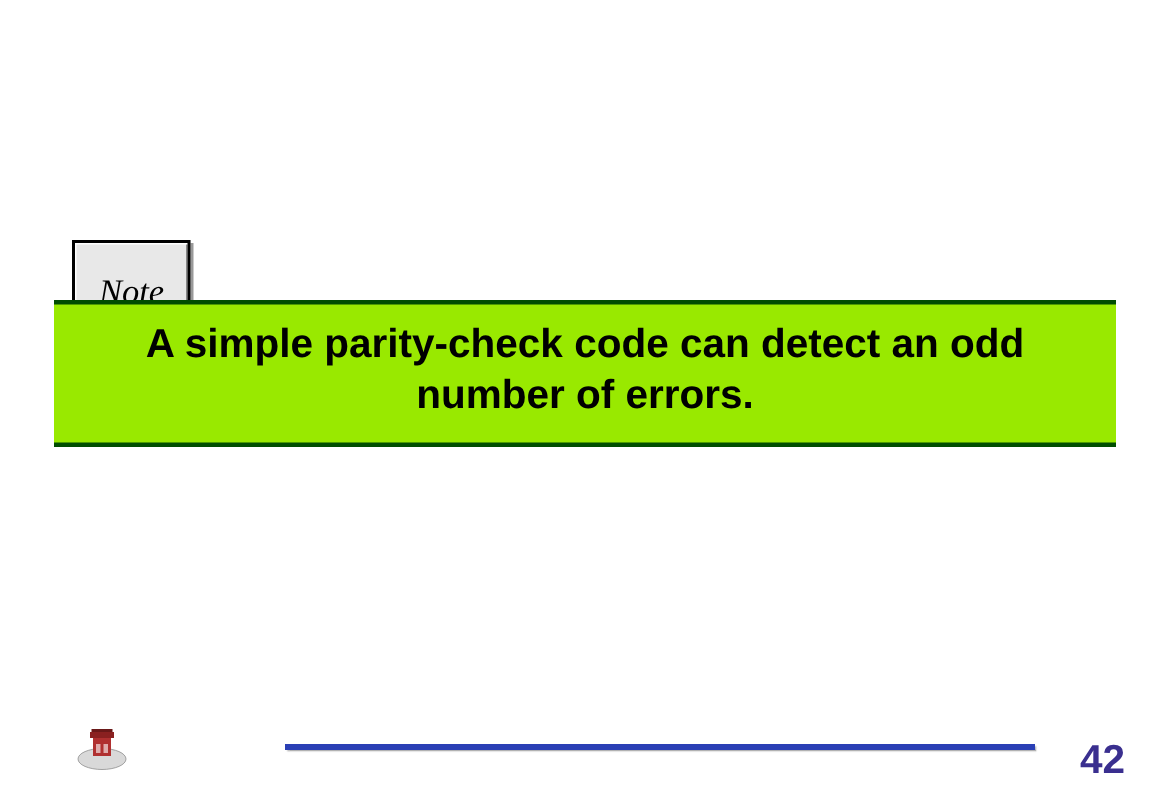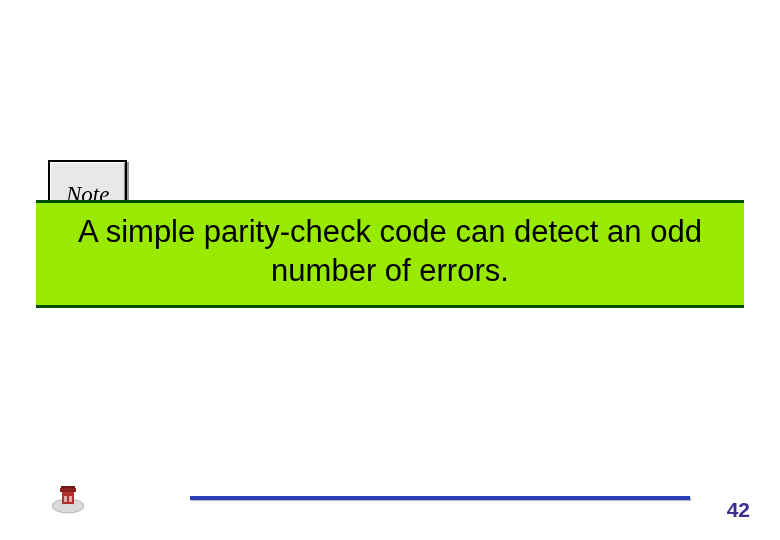--- a/index.html
+++ b/index.html
@@ -29,22 +29,22 @@
     top: 200px;
     left: 36px;
     right: 36px;
     background: #99e900;
     border-top: 3px solid #004d00;
     border-bottom: 3px solid #004d00;
     padding: 10px 20px 14px 20px;
     text-align: center;
   }
   .highlight-band .main-text {
-    font-size: 31px;
-    font-weight: normal;
+    font-size: 27px;
+    font-weight: bold;
     color: #000;
     line-height: 1.25;
   }
   .footer {
     position: absolute;
     bottom: 22px;
     left: 0;
     right: 0;
     height: 48px;
   }
@@ -70,21 +70,21 @@
     right: 90px;
     bottom: 18px;
     height: 4px;
     background: #2a3fb5;
     box-shadow: 1px 1px 1px rgba(0,0,0,0.3);
   }
   .page-num {
     position: absolute;
     right: 30px;
     bottom: -4px;
-    font-size: 21px;
+    font-size: 27px;
     font-weight: bold;
     color: #3a2f8f;
   }
 </style>
 </head>
 <body>
 
 <div class="note-label">
   <span>Note</span>
 </div>

